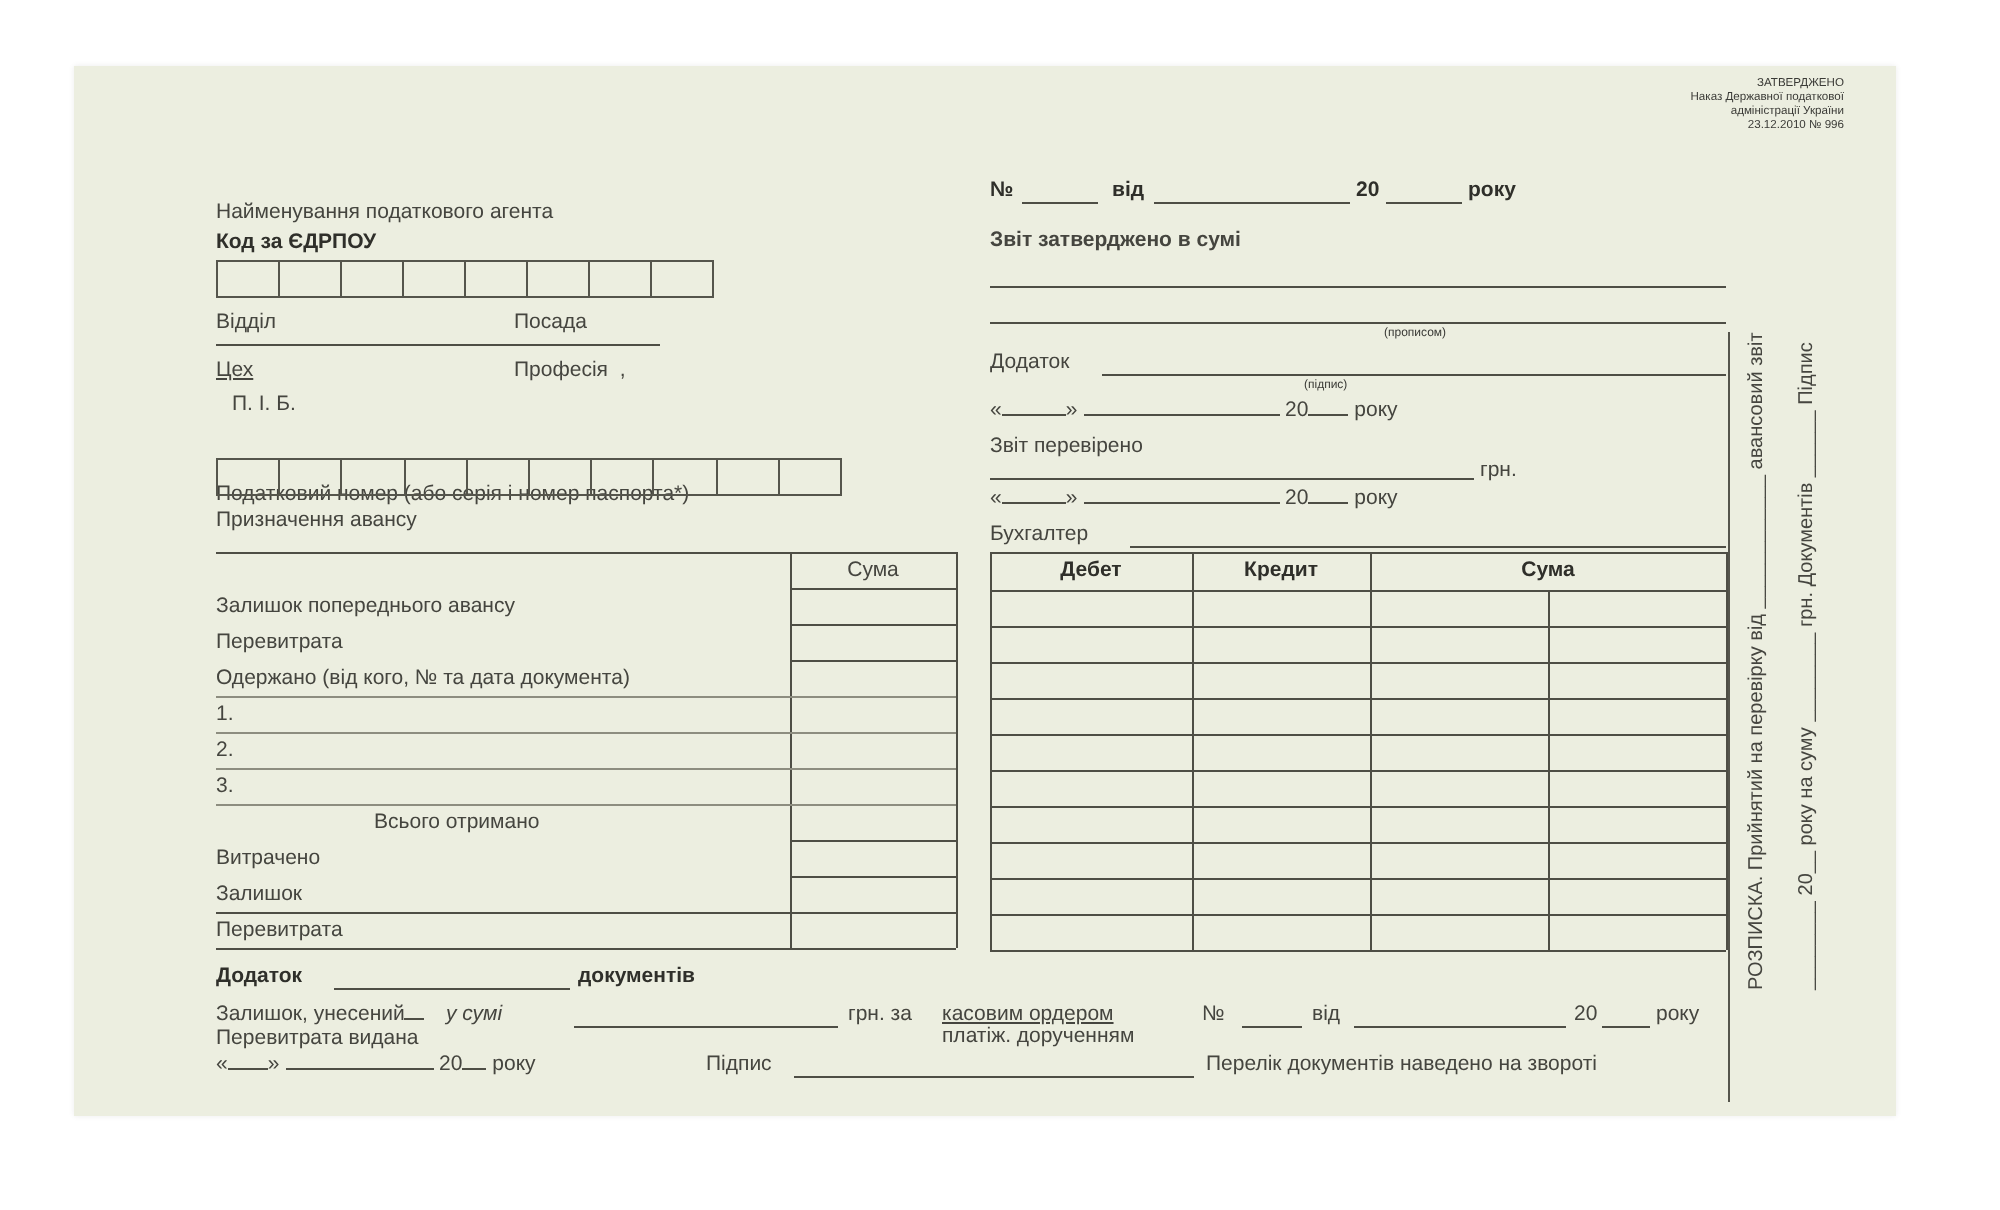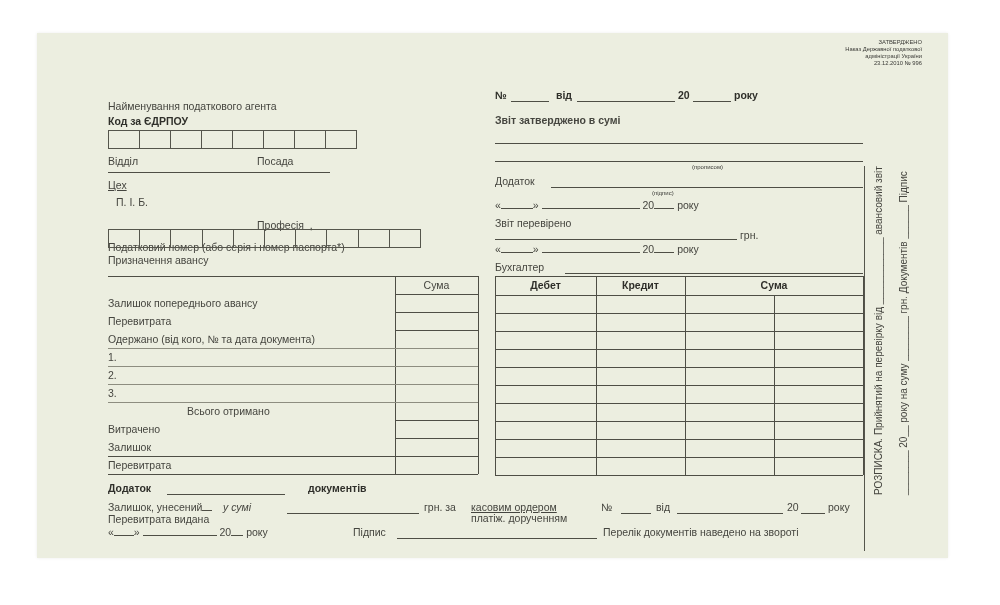--- a/index.html
+++ b/index.html
@@ -46,21 +46,21 @@
       <div class="box" style="left: 226px; top: 97px; width: 32px; height: 19px;"></div>
       <div class="box" style="left: 257px; top: 97px; width: 32px; height: 19px;"></div>
       <div class="box" style="left: 288px; top: 97px; width: 32px; height: 19px;"></div>
     </div>
 
   <div class="abs t" style="left:71px; top:122px;">Відділ</div>
   <div class="abs t" style="left:220px; top:122px;">Посада</div>
   <div class="hl" style="left:71px; top:139px; width:222px;"></div>
 
   <div class="abs t" style="left:71px; top:146px;text-decoration:underline;">Цех</div>
-  <div class="abs t" style="left:220px; top:146px;margin-top:40px;"><span>Професія</span>&nbsp;&nbsp;<span>,</span></div>
+  <div class="abs t" style="left:220px; top:146px;"><span>Професія</span>&nbsp;&nbsp;<span>,</span></div>
 
   <div class="abs t" style="left:79px; top:163px;">П. І. Б.</div>
   <div class="abs t" style="left:71px; top:180px;margin-top:28px;">Податковий номер (або серія і номер паспорта*)</div>
   <div id="tax-boxes">
       <div class="box" style="left: 71px; top: 196px; width: 32.2px; height: 19px;"></div>
       <div class="box" style="left: 102.2px; top: 196px; width: 32.2px; height: 19px;"></div>
       <div class="box" style="left: 133.4px; top: 196px; width: 32.2px; height: 19px;"></div>
       <div class="box" style="left: 164.6px; top: 196px; width: 32.2px; height: 19px;"></div>
       <div class="box" style="left: 195.8px; top: 196px; width: 32.2px; height: 19px;"></div>
       <div class="box" style="left: 227px; top: 196px; width: 32.2px; height: 19px;"></div>
@@ -213,21 +213,21 @@
       <div class="abs" style="left: 738px; top: 425px; width: 88px; height: 17px;"></div>
     </div>
 
   <div class="vl" style="left:827px; top:133px; height:385px; border-left-color:#55554c;"></div>
 
   <div class="vert" style="left:836px; top:462px;">РОЗПИСКА. Прийнятий на перевірку від ____________ авансовий звіт</div>
   <div class="vert" style="left:861px; top:462px;">________ 20__ року на суму ________ грн. Документів ______ Підпис</div>
 
   <div class="abs tb" style="left:71px; top:449px;">Додаток</div>
   <div class="hl" style="left:130px; top:461px; width:118px;"></div>
-  <div class="abs tb" style="left:252px; top:449px;margin-left:19px;">документів</div>
+  <div class="abs tb" style="left:252px; top:449px;">документів</div>
 
   <div class="abs t" style="left:71px; top:468px;"><span>Залишок, унесений</span><span style="display:inline-block; width:10px; border-bottom:1px solid #4e4e45;"></span></div>
   <div class="abs t" style="left:186px; top:468px;font-style:italic;">у сумі</div>
   <div class="hl" style="left:250px; top:480px; width:132px;"></div>
   <div class="abs t" style="left:387px; top:468px;">грн. за</div>
   <div class="abs t" style="left:434px; top:468px; text-decoration:underline;">касовим ордером</div>
   <div class="abs t" style="left:434px; top:479px;">платіж. дорученням</div>
   <div class="abs t" style="left:564px; top:468px;">№</div>
   <div class="hl" style="left:584px; top:480px; width:30px;"></div>
   <div class="abs t" style="left:619px; top:468px;">від</div>

